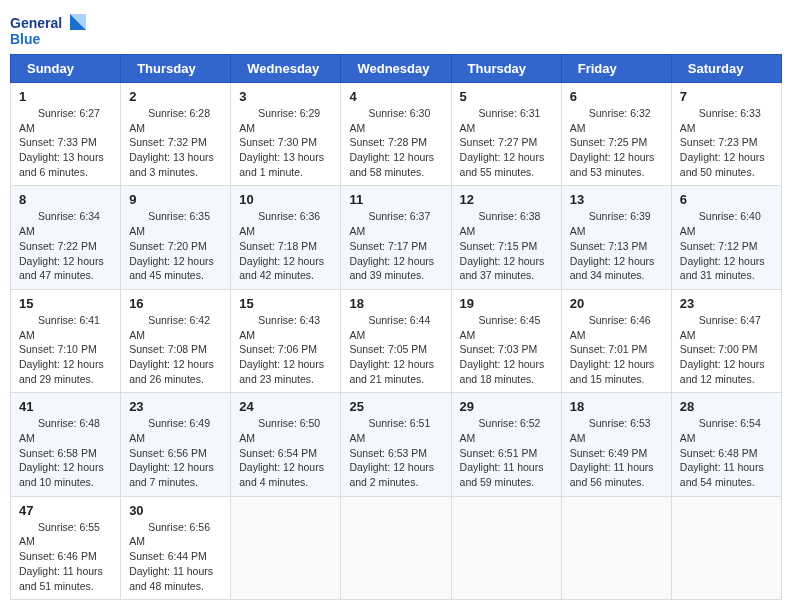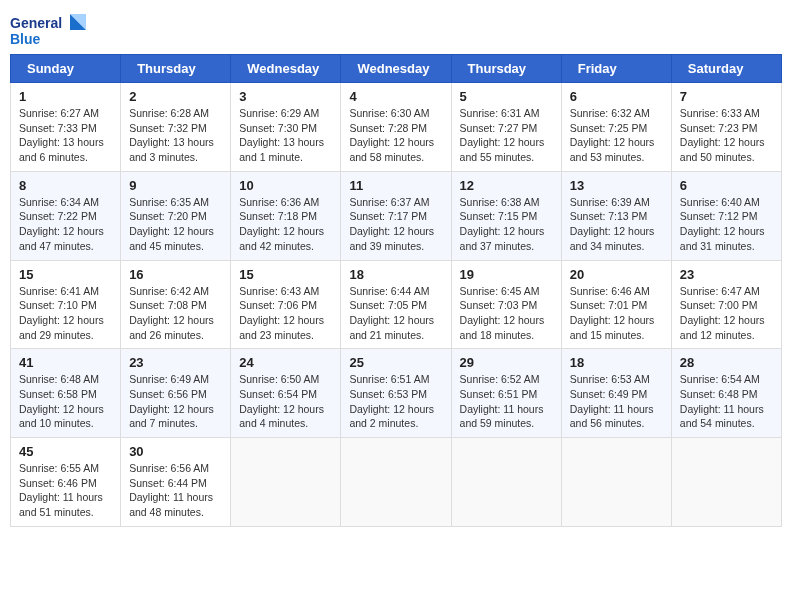--- a/index.html
+++ b/index.html
@@ -64,20 +64,21 @@
       font-size: 13px;
       font-weight: bold;
       color: #222;
       display: block;
       margin-bottom: 2px;
     }
     .cell-text {
       color: #333;
       line-height: 1.4;
       font-size: 10.5px;
+      margin-left: 19px;
     }
   </style>
 </head>
 <body>
 
 <div class="header">
   <div class="logo">
   <svg width="80" height="44" viewBox="0 0 80 44" xmlns="http://www.w3.org/2000/svg">
     <text x="0" y="18" font-family="Arial" font-size="14" font-weight="bold" fill="#1a3a8c">General</text>
     <text x="0" y="34" font-family="Arial" font-size="14" font-weight="bold" fill="#1a6ecc">Blue</text>
@@ -162,21 +163,21 @@
         <td><span class="day-num">25</span>
         <span class="cell-text">Sunrise: 6:51 AM<br>Sunset: 6:53 PM<br>Daylight: 12 hours and 2 minutes.</span></td>
         <td><span class="day-num">29</span>
         <span class="cell-text">Sunrise: 6:52 AM<br>Sunset: 6:51 PM<br>Daylight: 11 hours and 59 minutes.</span></td>
         <td><span class="day-num">18</span>
         <span class="cell-text">Sunrise: 6:53 AM<br>Sunset: 6:49 PM<br>Daylight: 11 hours and 56 minutes.</span></td>
         <td><span class="day-num">28</span>
         <span class="cell-text">Sunrise: 6:54 AM<br>Sunset: 6:48 PM<br>Daylight: 11 hours and 54 minutes.</span></td>
       </tr>
       <tr>
-        <td><span class="day-num">45</span>
+        <td><span class="day-num">47</span>
         <span class="cell-text">Sunrise: 6:55 AM<br>Sunset: 6:46 PM<br>Daylight: 11 hours and 51 minutes.</span></td>
         <td><span class="day-num">30</span>
         <span class="cell-text">Sunrise: 6:56 AM<br>Sunset: 6:44 PM<br>Daylight: 11 hours and 48 minutes.</span></td>
         <td style="background: rgb(249, 249, 249);"></td>
         <td style="background: rgb(249, 249, 249);"></td>
         <td style="background: rgb(249, 249, 249);"></td>
         <td style="background: rgb(249, 249, 249);"></td>
         <td style="background: rgb(249, 249, 249);"></td>
       </tr>
     </tbody>

